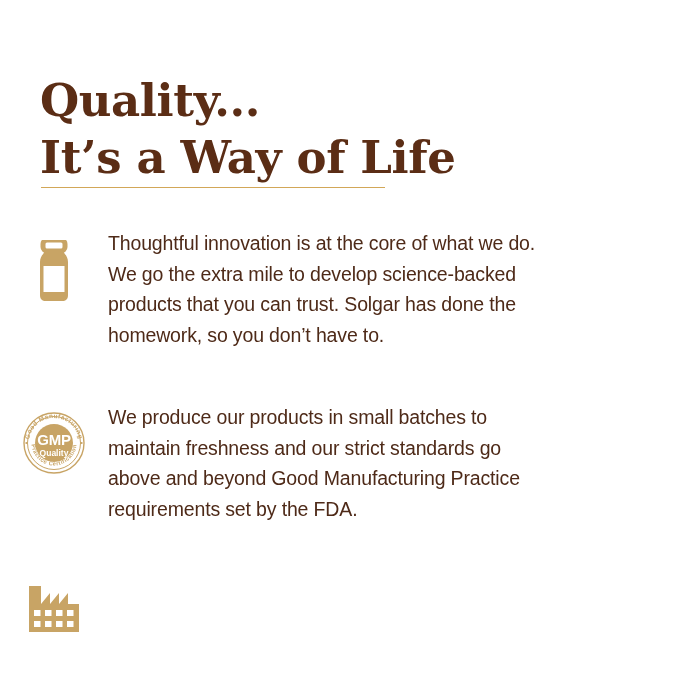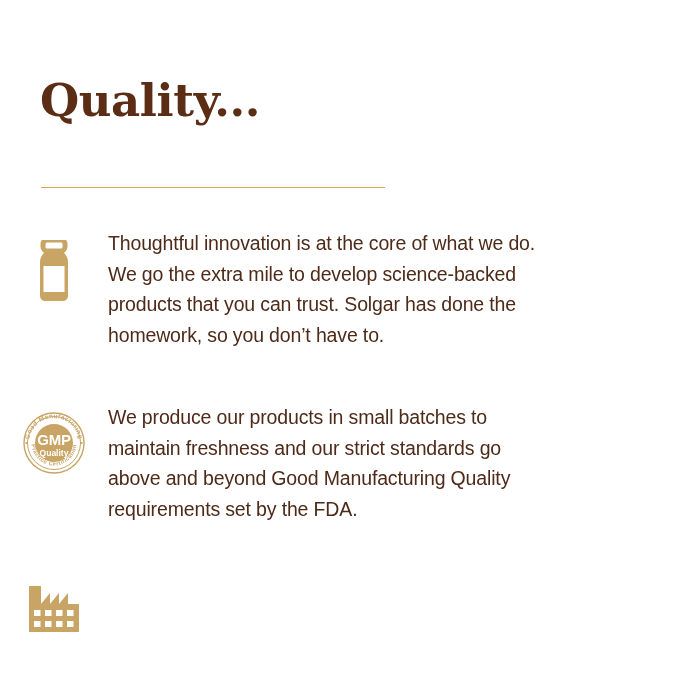--- a/index.html
+++ b/index.html
@@ -86,21 +86,21 @@
     letter-spacing: -0.15px;
     max-width: 500px;
     white-space: pre-line;
   }
 </style>
 </head>
 <body>
 
 <div class="page">
 
-  <h1 class="headline"><span>Quality...</span><br></h1>
+  <h1 class="headline"><span>Quality...</span><br><span class="line2">It’s a Way of Life</span></h1>
 
   <div class="divider"></div>
 
   <div class="features">
 
     <div class="feature f1">
       <div class="icon-cell">
         <span>
           <svg width="50" height="62" viewBox="0 0 50 62" aria-hidden="true">
 
@@ -142,21 +142,21 @@
             <circle cx="5.4" cy="33" r="1.1" fill="#c8a465"></circle>
             <circle cx="60.6" cy="33" r="1.1" fill="#c8a465"></circle>
 
             <text x="33" y="35" text-anchor="middle" fill="#ffffff" font-family="'Liberation Sans', sans-serif" font-size="15" font-weight="700" letter-spacing="-0.3">GMP</text>
             <text x="33" y="45.5" text-anchor="middle" fill="#ffffff" font-family="'Liberation Sans', sans-serif" font-size="8.5" font-weight="600">Quality</text>
           </svg>
         </span>
       </div>
       <div class="feature-text">We produce our products in small batches to
 maintain freshness and our strict standards go
-above and beyond Good Manufacturing Quality
+above and beyond Good Manufacturing Practice
 requirements set by the FDA.</div>
     </div>
 
     <div class="feature f3">
       <div class="icon-cell">
         <span>
           <svg width="56" height="48" viewBox="0 0 56 48" aria-hidden="true">
 
             <path d="M3 48 L3 2 L15 2 L15 20 L24 9 L24 20 L33 9 L33 20 L42 9 L42 20 L53 20 L53 48 Z" fill="#c8a465"></path>
 

